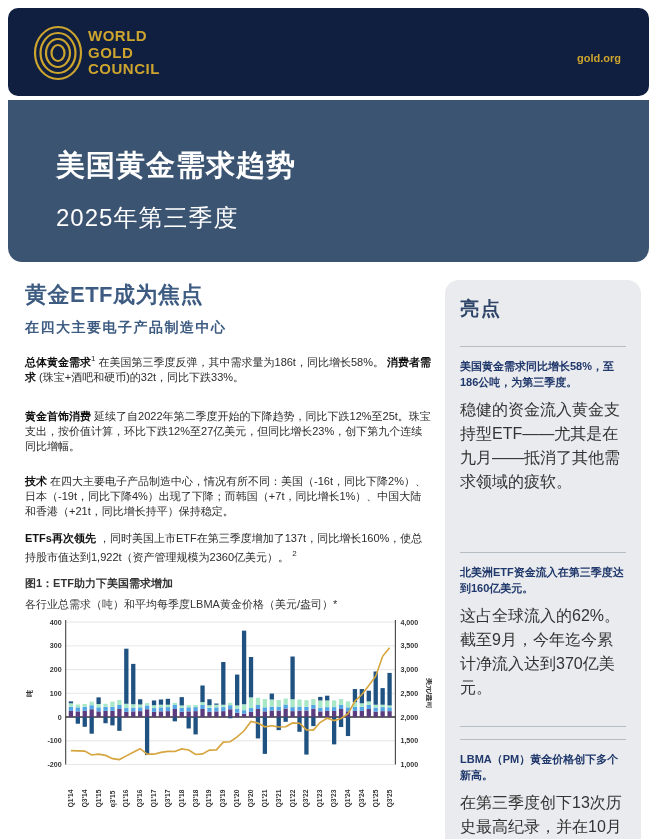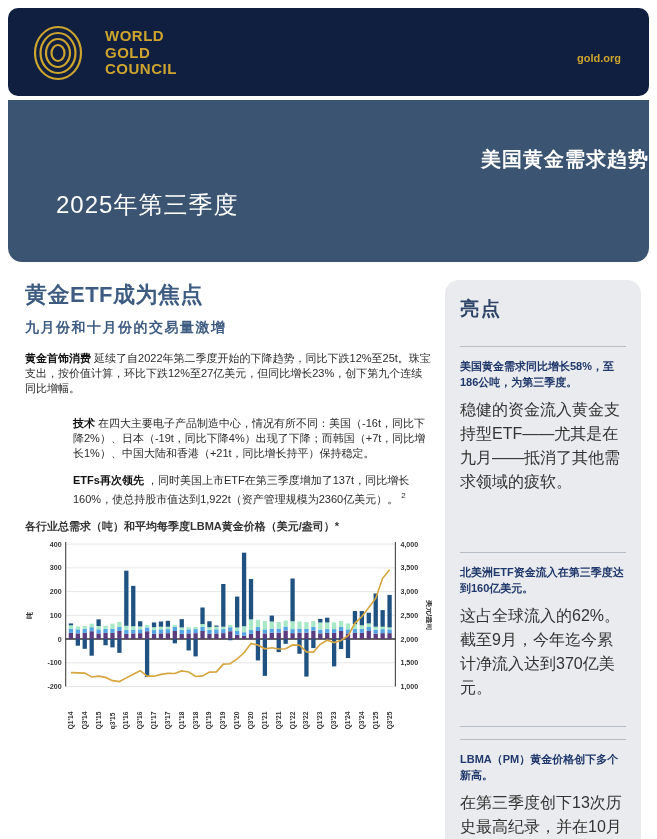--- a/index.html
+++ b/index.html
@@ -2,45 +2,45 @@
 <html><head>
 <meta charset="utf-8">
 <style>
   * { margin:0; padding:0; box-sizing:border-box; }
   html,body { width:657px; background:#fff; font-family:"Liberation Sans", sans-serif; }
   body { height:839px; overflow:hidden; }
 
   
   .hdr { margin:8px 8px 4px 8px; background:#101f3f; border-radius:10px; height:88px;
          display:flex; align-items:flex-start; padding:16px 24px; position:relative; }
-  .logo-wrap { display:flex; align-items:center; gap:21px; }
+  .logo-wrap { display:flex; align-items:center; gap:4px; }
   .logo-rings { width:52px; height:58px; }
   .logo-text { color:#cda42e; font-size:15px; font-weight:600; line-height:1.12; letter-spacing:.5px; }
   .site-link { position:absolute; right:28px; top:44px; color:#cda42e; font-size:11px; font-weight:700; }
 
   
   .band { margin:0 8px; background:#3b5472; border-radius:0 0 14px 14px; height:162px;
           padding:46px 0 0 48px; color:#fff; }
-  .band .t1 { font-size:20px; font-weight:700; letter-spacing:1px;text-align:right; }
+  .band .t1 { font-size:29px; font-weight:700; letter-spacing:1px; }
   .band .t2 { font-size:24px; font-weight:400; margin-top:16px; letter-spacing:1px; }
 
   
   .main { display:flex; padding:18px 16px 0 25px; gap:13px; }
   .left { width:407px; }
   .h1 { font-size:22px; color:#3e5c82; font-weight:600; letter-spacing:.5px; margin-bottom:9px; }
   .h2 { font-size:14px; color:#3e5c82; font-weight:700; letter-spacing:1.5px; margin-bottom:14px; }
   .para { font-size:11px; line-height:15px; color:#2b2b2b; }
   .para b { color:#111; }
   .para sup { font-size:8px; }
-  .mb1{margin-bottom:24px;} .mb2{margin-bottom:20px;} .mb3{margin-bottom:12px;margin-left:48px;}
+  .mb1{margin-bottom:24px;} .mb2{margin-bottom:20px;} .mb3{margin-bottom:12px;}
   .gap-lg{margin-bottom:34px;}
 
   
   .figcap { font-size:11px; font-weight:600; color:#333; margin-bottom:6px; }
-  .figsub { font-size:11px; font-weight:700; color:#333; margin-bottom:4px; }
+  .figsub { font-size:11px; font-weight:400; color:#333; margin-bottom:4px; }
   .chart-box { width:407px; }
 
   
   .side { width:198px; background:#e9ebee; border-radius:14px; padding:16px 15px 18px 15px; min-height:537px; }
   .side .title { font-size:19px; color:#2e4468; font-weight:600; letter-spacing:2px; margin-bottom:24px; }
   .divider { border:none; border-top:1px solid #b6bcc4; margin:10px 0 12px 0; }
   .item-head { font-size:11px; font-weight:700; color:#20386b; line-height:1.45; margin-bottom:7px; }
   .item-body { font-size:16px; color:#333; line-height:1.5; }
   .pad-after { margin-bottom:26px; }
   .pad-after-lg { margin-bottom:58px; }
@@ -68,30 +68,32 @@
 </div>
 
 <div class="band">
   <div class="t1">美国黄金需求趋势</div>
   <div class="t2">2025年第三季度</div>
 </div>
 
 <div class="main">
   <div class="left">
     <div class="h1">黄金ETF成为焦点</div>
-    <div class="h2">九月份和十月份的交易量激增</div>
-
+    <div class="h2">在四大主要电子产品制造中心</div>
+
+    <p class="para mb1"><b>总体黄金需求</b><sup>1</sup><span> 在美国第三季度反弹，其中需求量为186t，同比增长58%。 </span><b>消费者需求</b><span> (珠宝+酒吧和硬币)的32t，同比下跌33%。</span></p>
 
     <p class="para mb2"><b>黄金首饰消费</b><span> 延续了自2022年第二季度开始的下降趋势，同比下跌12%至25t。珠宝支出，按价值计算，环比下跌12%至27亿美元，但同比增长23%，创下第九个连续同比增幅。</span></p>
 
 
     <p class="para mb3"><b>技术</b><span> 在四大主要电子产品制造中心，情况有所不同：美国（-16t，同比下降2%）、日本（-19t，同比下降4%）出现了下降；而韩国（+7t，同比增长1%）、中国大陆和香港（+21t，同比增长持平）保持稳定。</span></p>
 
     <p class="para mb3"><b>ETFs再次领先</b><span> ，同时美国上市ETF在第三季度增加了137t，同比增长160%，使总持股市值达到1,922t（资产管理规模为2360亿美元）。 </span><sup>2</sup></p>
 
+    <div class="figcap">图1：ETF助力下美国需求增加</div>
     <div class="figsub">各行业总需求（吨）和平均每季度LBMA黄金价格（美元/盎司）*</div>
 
     <div class="chart-box" id="chart-box"><svg viewBox="0 0 400 196" width="100%">
           <line x1="40" y1="6" x2="364" y2="6" stroke="#dcdcdc" stroke-width="0.7"></line>
           <text x="36" y="8.5" font-size="7" font-weight="600" fill="#333" text-anchor="end">400</text>
           <line x1="40" y1="29.333333333333332" x2="364" y2="29.333333333333332" stroke="#dcdcdc" stroke-width="0.7"></line>
           <text x="36" y="31.833333333333332" font-size="7" font-weight="600" fill="#333" text-anchor="end">300</text>
           <line x1="40" y1="52.666666666666664" x2="364" y2="52.666666666666664" stroke="#dcdcdc" stroke-width="0.7"></line>
           <text x="36" y="55.166666666666664" font-size="7" font-weight="600" fill="#333" text-anchor="end">200</text>
           <line x1="40" y1="76" x2="364" y2="76" stroke="#dcdcdc" stroke-width="0.7"></line>

